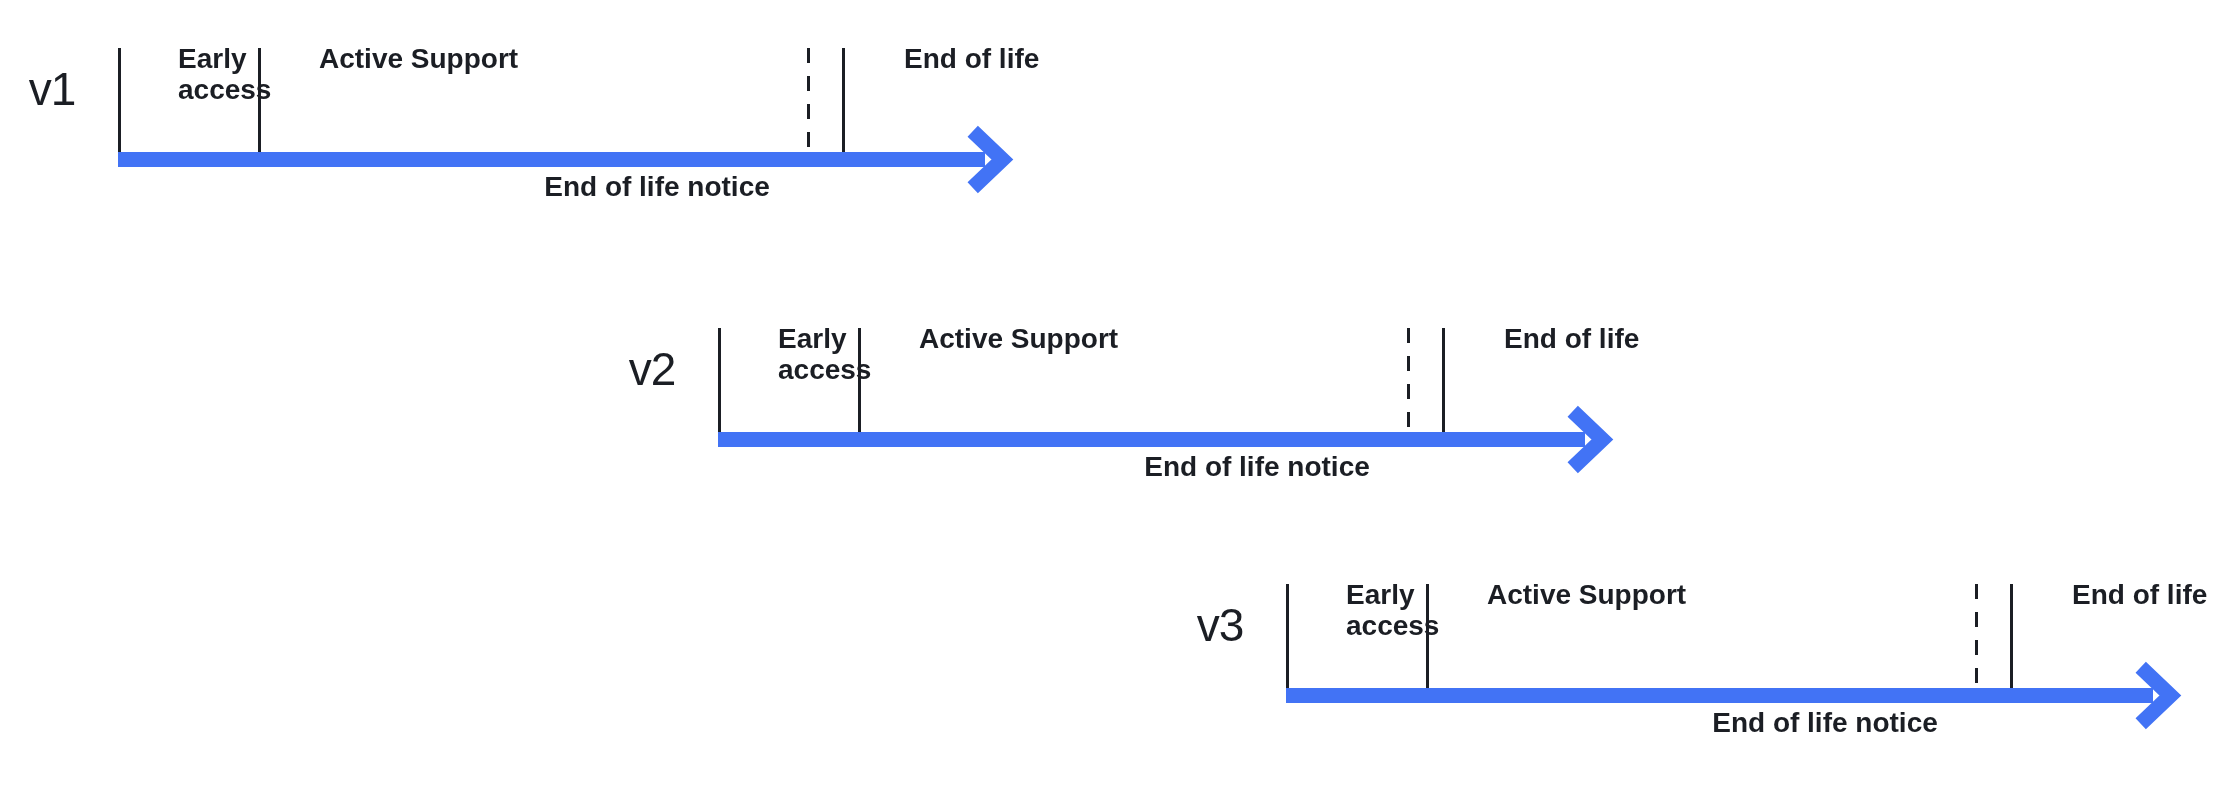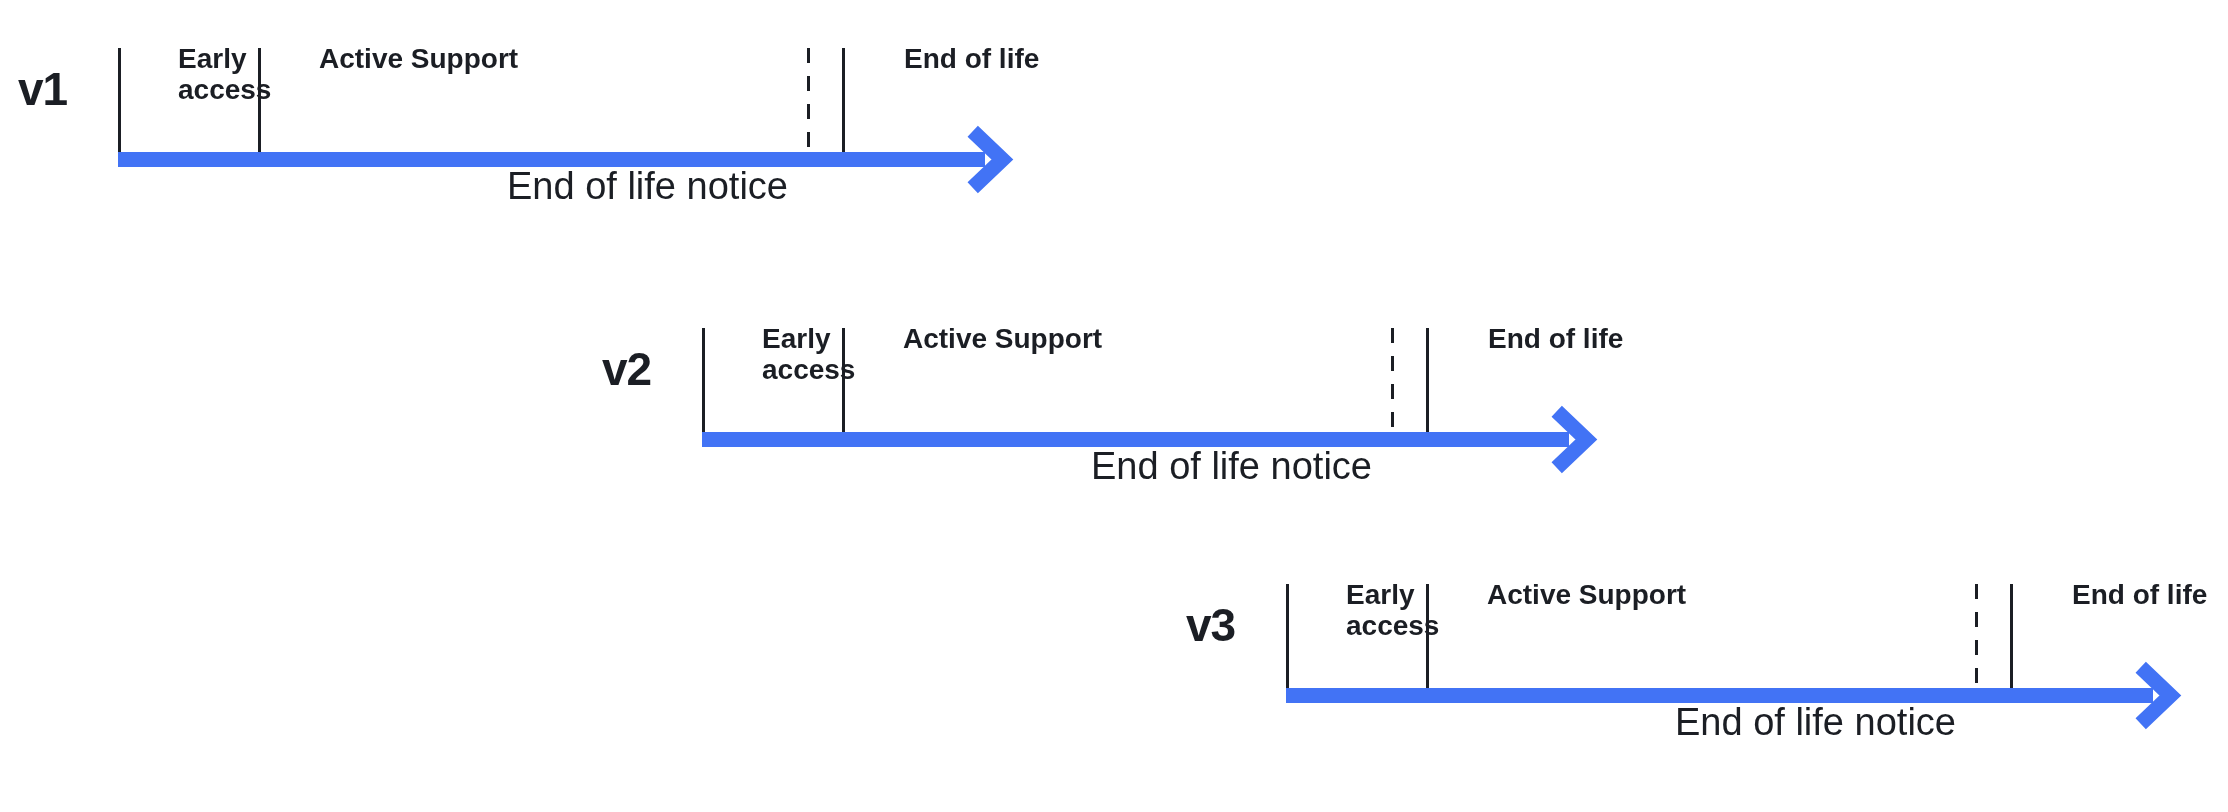--- a/index.html
+++ b/index.html
@@ -8,26 +8,26 @@
     --bg:#ffffff;
   }
   *{margin:0;padding:0;box-sizing:border-box;}
   html,body{width:2228px;height:812px;background:var(--bg);overflow:hidden;}
   body{font-family:"Liberation Sans","DejaVu Sans",sans-serif;color:var(--ink);}
 
   .canvas{position:relative;width:2228px;height:812px;background:var(--bg);}
 
   .timeline{position:absolute;width:1010px;height:175px;}
   #timeline-v1{left:18px;top:48px;}
-  #timeline-v2{left:602px;top:328px;}
+  #timeline-v2{left:618px;top:328px;}
   #timeline-v3{left:1186px;top:584px;}
 
   .version-label{
     position:absolute;left:0;top:16px;width:68px;
-    text-align:left;font-size:46px;font-weight:bold;line-height:50px;
+    text-align:center;font-size:46px;font-weight:normal;line-height:50px;
     color:var(--ink);letter-spacing:-1px;
   }
 
   .tick{position:absolute;top:0;width:3px;height:104px;background:var(--ink);}
   .tick-start{left:100px;}
   .tick-ga{left:240px;}
   .tick-eol{left:824px;}
 
   .tick-dashed{
     position:absolute;top:0;left:789px;width:3px;height:100px;
@@ -37,21 +37,21 @@
   .phase-label{
     position:absolute;top:-5px;
     font-size:28px;font-weight:bold;line-height:31px;color:var(--ink);margin-left:41px;
   }
   .label-early{left:119px;width:114px;}
   .label-active{left:260px;width:420px;white-space:nowrap;}
   .label-eol{left:845px;width:300px;white-space:nowrap;}
 
   .label-notice{
     position:absolute;top:123px;left:489px;width:300px;
-    text-align:left;font-size:38px;font-weight:normal;line-height:31px;
+    text-align:center;font-size:28px;font-weight:bold;line-height:31px;
     color:var(--ink);white-space:nowrap;
   }
 
   .arrow-svg{position:absolute;left:100px;top:70px;width:910px;height:85px;overflow:visible;}
   .arrow-svg .shaft{fill:var(--blue);}
   .arrow-svg .chevron{fill:none;stroke:var(--blue);stroke-width:15;stroke-linejoin:miter;stroke-linecap:butt;}
 </style>
 </head>
 <body>
 

